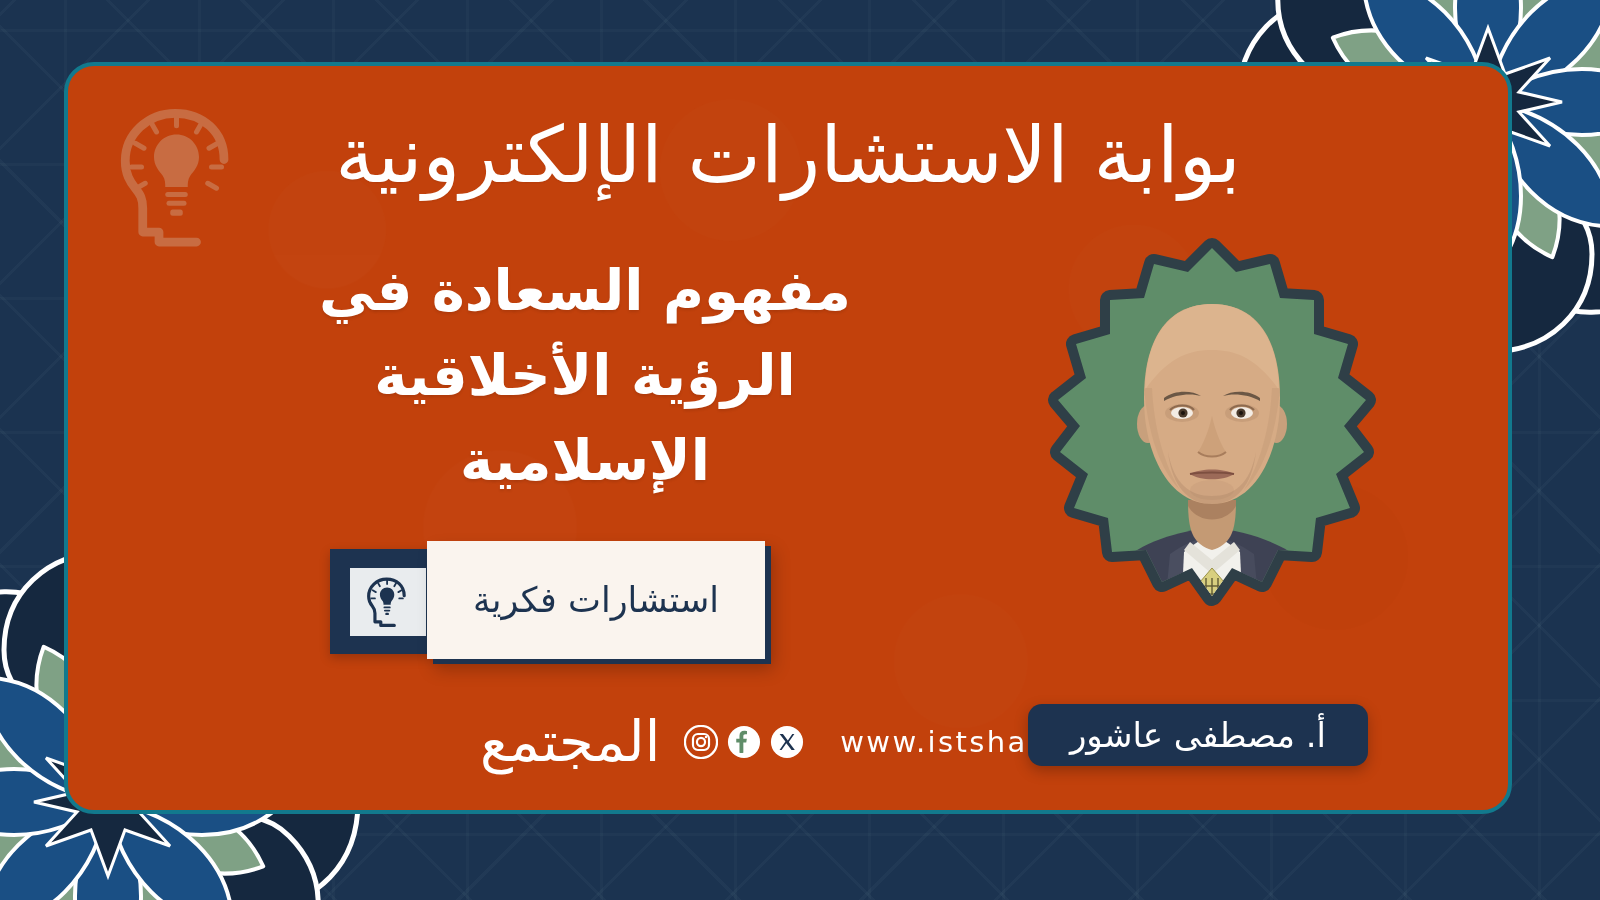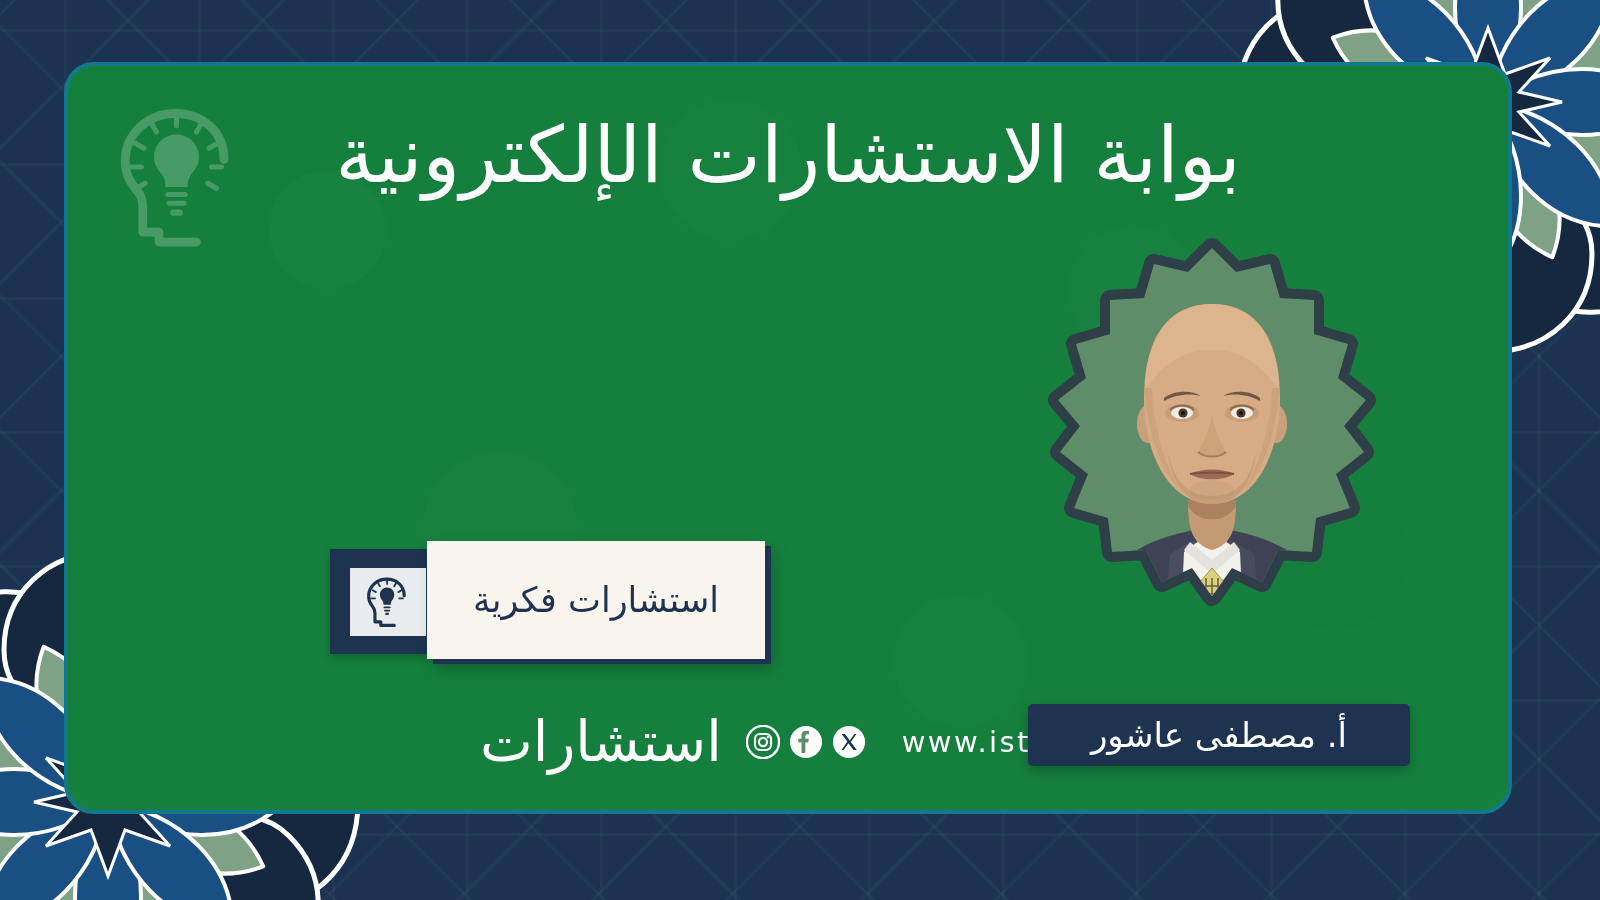--- a/index.html
+++ b/index.html
@@ -64,21 +64,21 @@
     transform: rotate(180deg);
   }
 
   
   #card {
     position: absolute;
     left: 64px;
     top: 62px;
     width: 1448px;
     height: 752px;
-    background: #15803d;
+    background: #c2410c;
     border: 4px solid #12798d;
     border-radius: 30px;
     overflow: hidden;
   }
 
   
   #card-texture {
     position: absolute;
     inset: 0;
     opacity: 0.30;
@@ -251,24 +251,24 @@
     top: 0;
     width: 400px;
     height: 400px;
   }
 
   
   #speaker-name-badge {
     position: absolute;
     left: 16px;
     top: 466px;
-    width: 382px;
+    width: 340px;
     height: 62px;
     background: #1d3350;
-    border-radius: 5px;
+    border-radius: 14px;
     display: flex;
     align-items: center;
     justify-content: center;
     box-shadow: 0 5px 14px rgba(0,0,0,0.25);
   }
   #speaker-name-badge span {
     color: #ffffff;
     font-size: 34px;
     font-weight: 500;
     letter-spacing: 0px;
@@ -387,20 +387,21 @@
         <line x1="94" y1="52" x2="86" y2="52"></line>
         <line x1="26" y1="69" x2="33" y2="65"></line>
         <line x1="90" y1="69" x2="83" y2="65"></line>
       </g>
     </svg>
 
     <div id="portal-calligraphy">
       <div class="calli-text">بوابة الاستشارات الإلكترونية</div>
     </div>
 
+    <h1 id="lecture-title">مفهوم السعادة في الرؤية الأخلاقية الإسلامية</h1>
 
     <div id="brand-plaque">
       <div id="plaque-frame">
         <div id="plaque-icon-box">
           <svg viewBox="0 0 120 120">
             <path d="M96,46 C96,24 79,9 57,9 C35,9 17,26 17,47 C17,58 21,64 25,69 C29,74 31,77 31,85 L31,104 L44,104 L44,112 L74,112" fill="none" stroke="#1d3350" stroke-width="7" stroke-linecap="round" stroke-linejoin="round"></path>
             <path d="M58,28 C67,28 74,35 74,44 C74,50 71,54 68,58 C66,61 66,64 66,66 L50,66 C50,64 50,61 48,58 C45,54 42,50 42,44 C42,35 49,28 58,28 Z" fill="#1d3350"></path>
             <rect x="50" y="70" width="16" height="4" rx="2" fill="#1d3350"></rect>
             <rect x="51" y="77" width="14" height="4" rx="2" fill="#1d3350"></rect>
             <rect x="54" y="84" width="8" height="5" rx="2" fill="#1d3350"></rect>
@@ -416,21 +417,21 @@
           </svg>
         </div>
       </div>
       <div id="plaque-card">
         <span class="calli-text">استشارات فكرية</span>
       </div>
     </div>
 
     <div id="footer-bar">
 
-      <div id="mujtama-logo">استشارات</div>
+      <div id="mujtama-logo">المجتمع</div>
 
       <div id="social-icons">
 
         <a class="social-icon">
           <svg viewBox="0 0 36 36">
             <circle cx="18" cy="18" r="17" fill="none" stroke="#ffffff" stroke-width="2.4"></circle>
             <rect x="9.5" y="9.5" width="17" height="17" rx="5.2" ry="5.2" fill="none" stroke="#ffffff" stroke-width="2.3"></rect>
             <circle cx="18" cy="18" r="4.3" fill="none" stroke="#ffffff" stroke-width="2.3"></circle>
             <circle cx="23.3" cy="12.7" r="1.35" fill="#ffffff"></circle>
           </svg>

